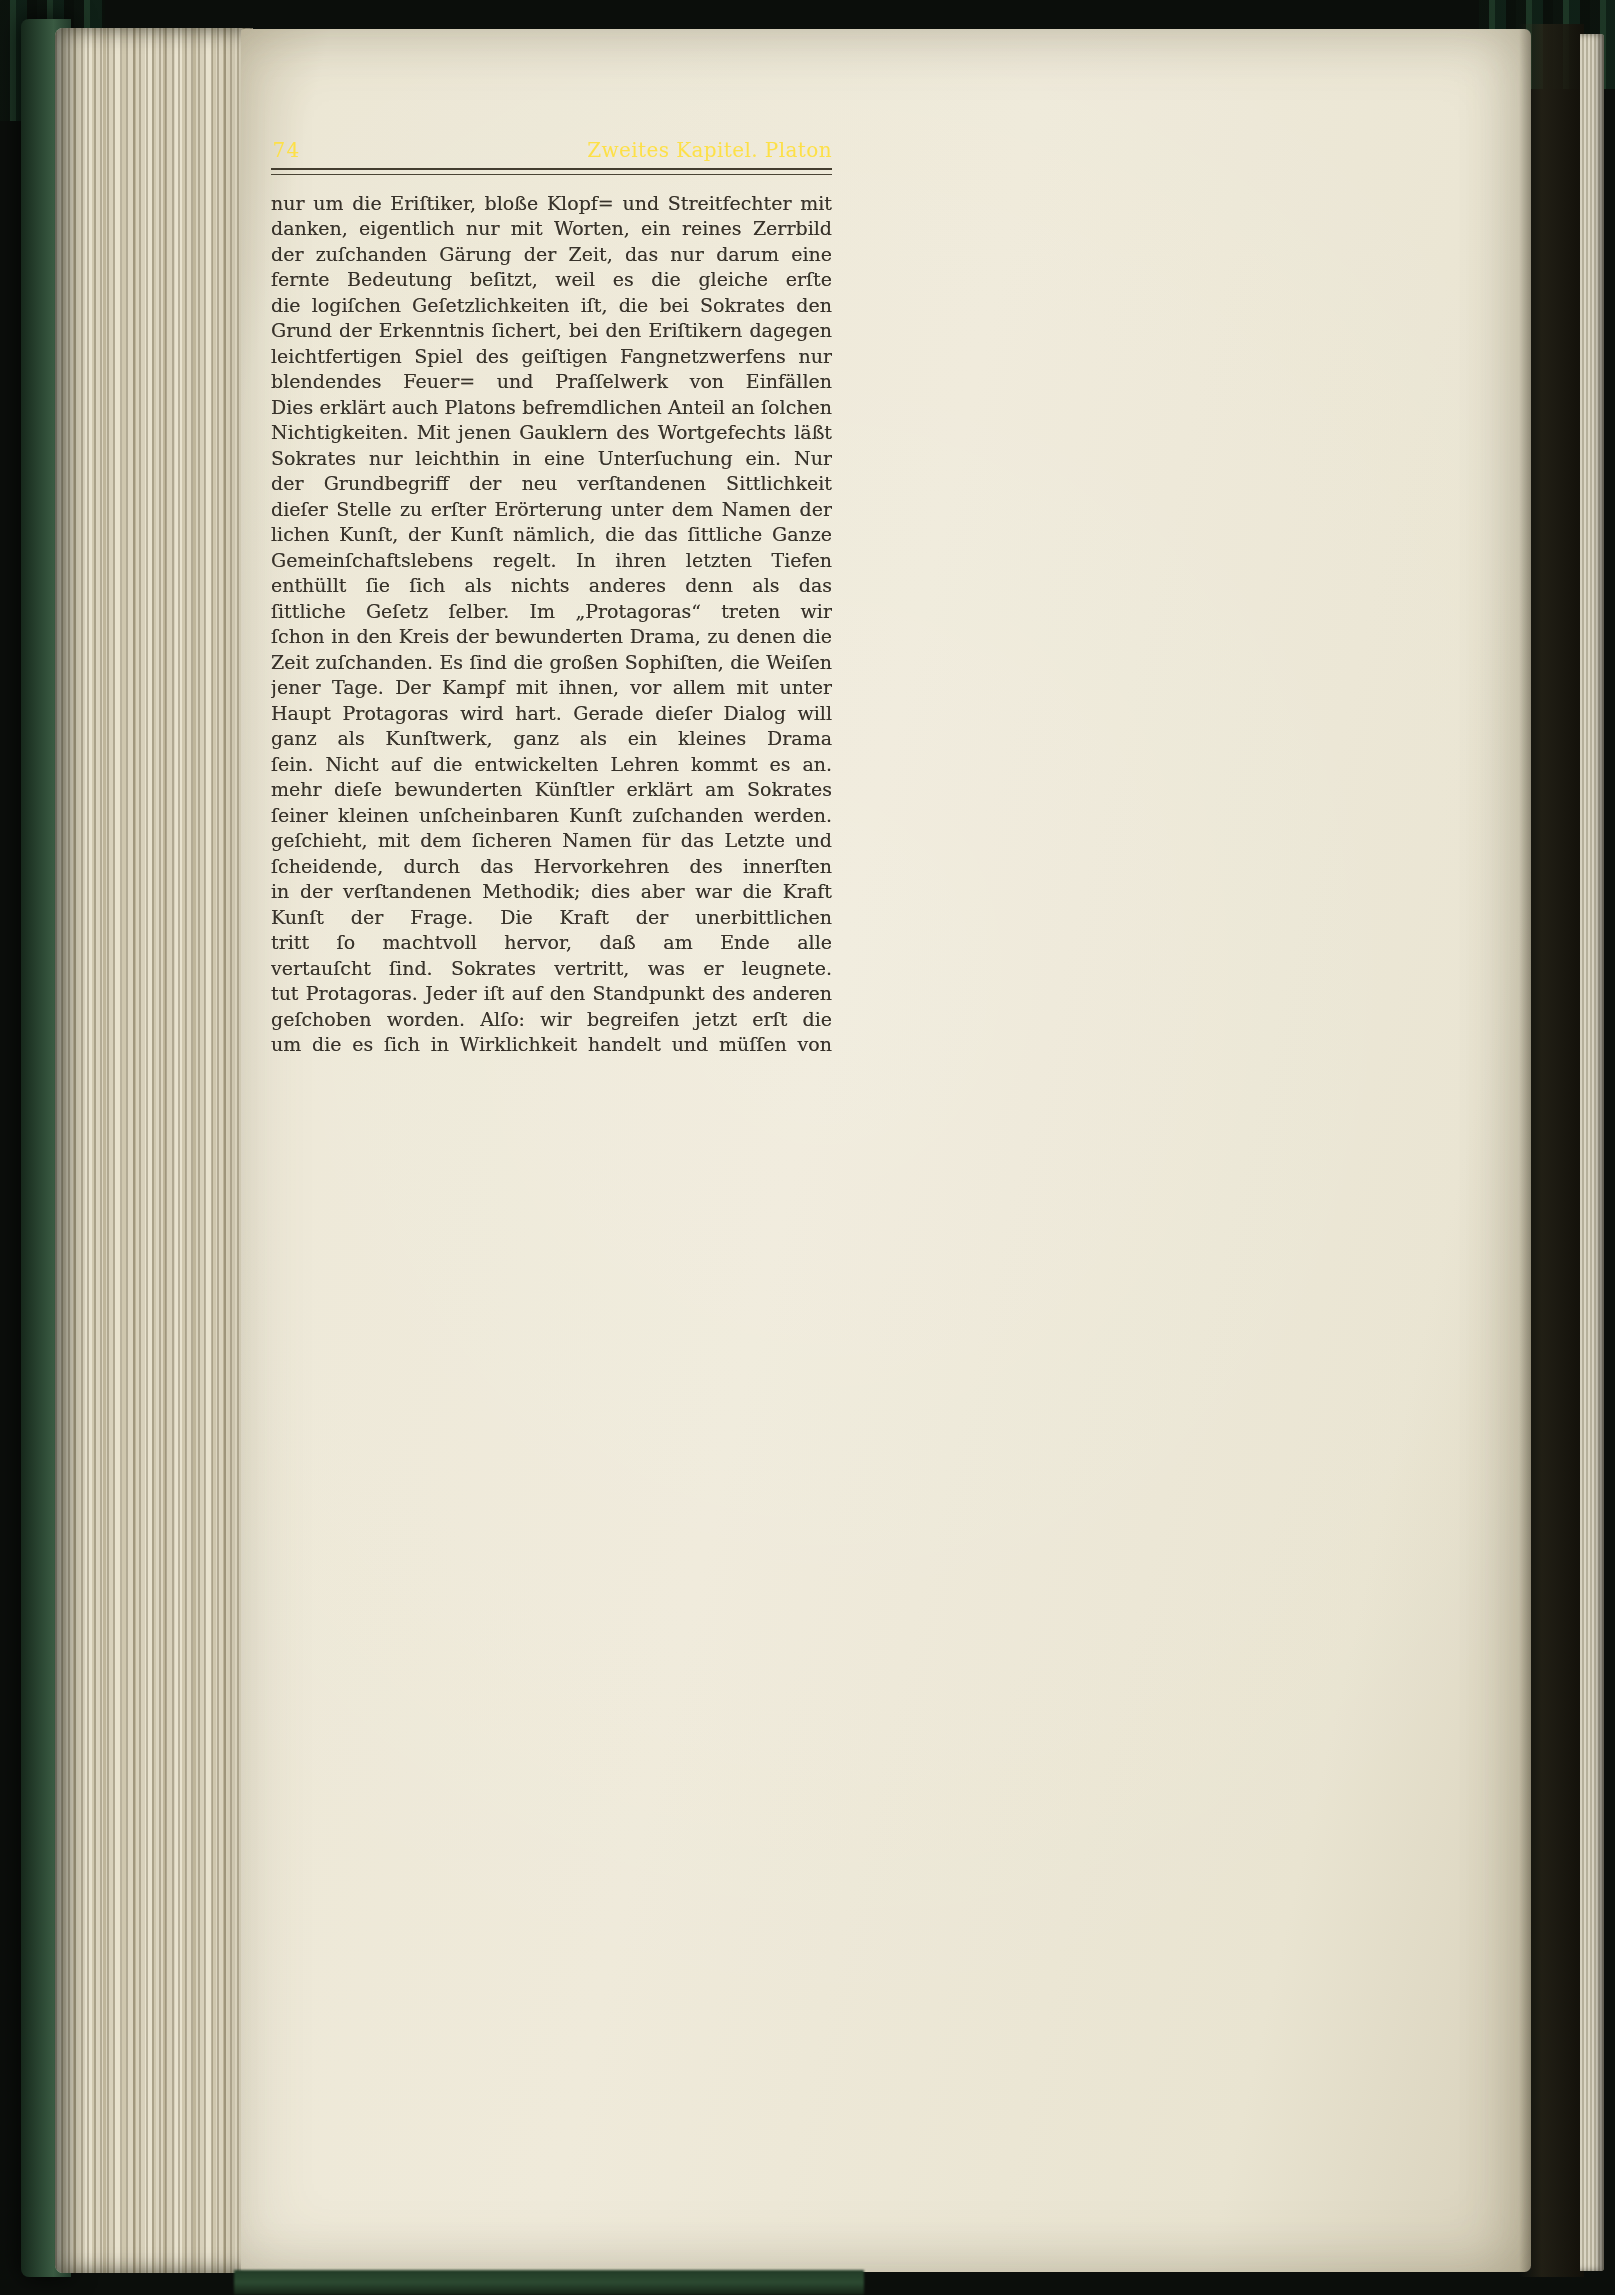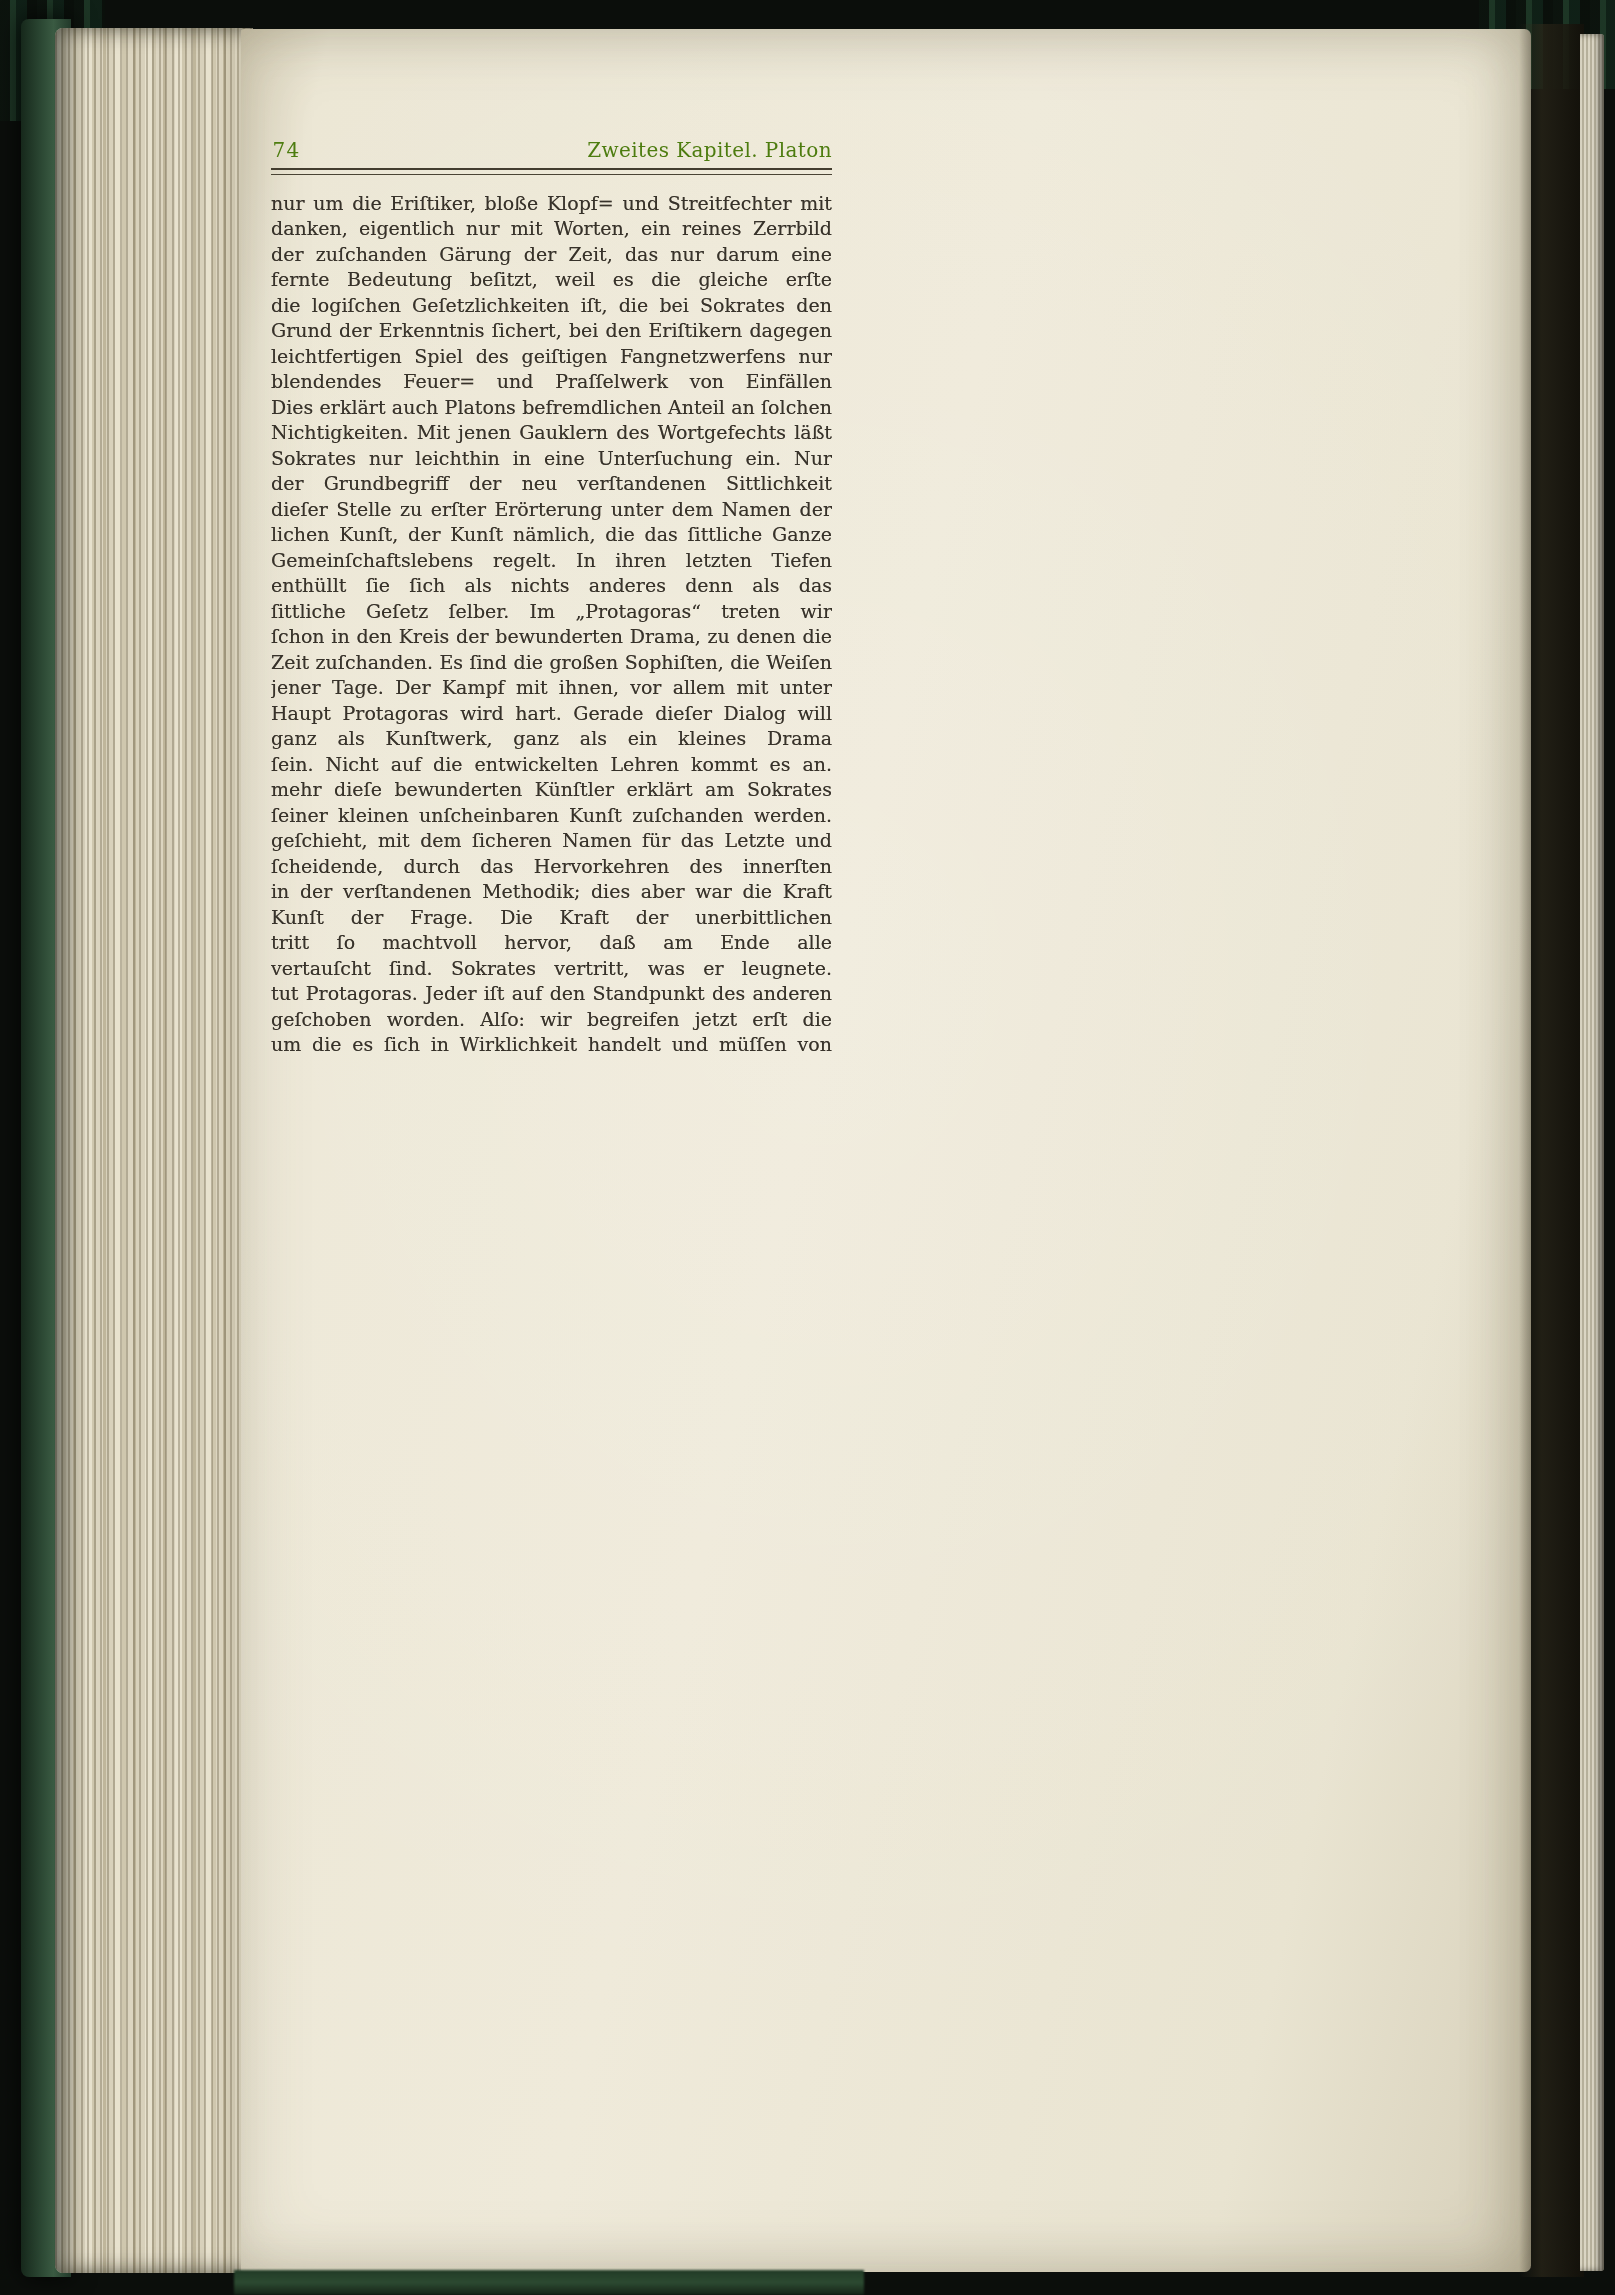--- a/index.html
+++ b/index.html
@@ -73,21 +73,21 @@
     box-shadow: inset -4.8px 0 6.5px rgba(0,0,0,.5);
   }
 
   
   .text-col {
     position: absolute; left: 271px; top: 137px; width: 561px;
     color: #37322a;
   }
   .header-row {
     position: relative; height: 29px;
-    font-size: 20px; line-height: 27.5px; color: #4d7c0f;
+    font-size: 20px; line-height: 27.5px; color: #fde047;
   }
   .page-num { position: absolute; left: 1.6px; top: 0; letter-spacing: 1.2px; }
   .header-title { display: block; text-align: right; letter-spacing: 0.4px; }
   .header-rule {
     margin-top: 2.4px; height: 3.2px;
     border-top: 2.4px solid #433d2f;
     border-bottom: 0.8px solid #4a4435;
   }
   .body-text {
     margin-top: 17px;

